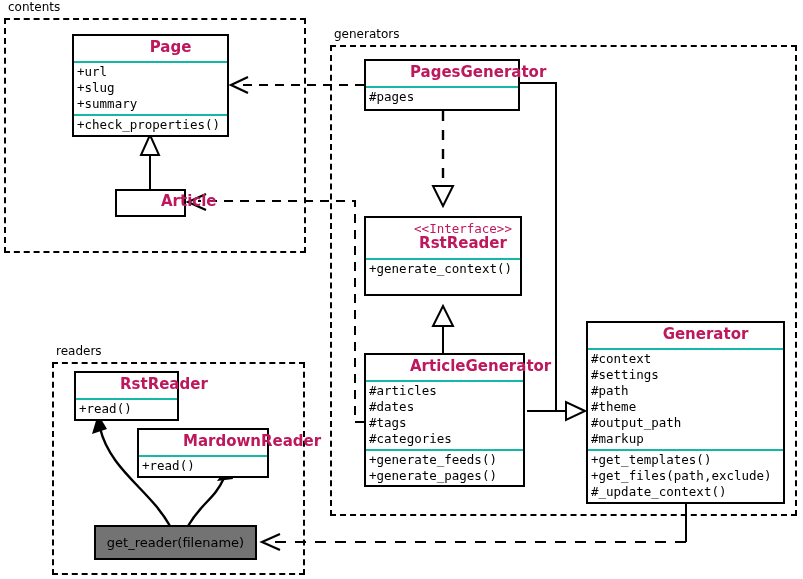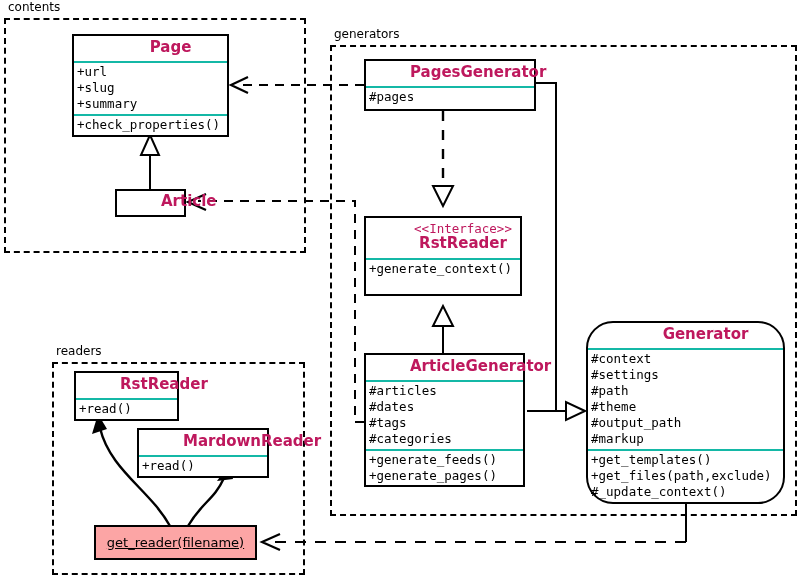--- a/index.html
+++ b/index.html
@@ -78,25 +78,24 @@
     line-height: 1.28;
     padding-left: 3px;
     white-space: nowrap;
   }
 
   
   .fbox {
     position: absolute;
     box-sizing: border-box;
     border: 2px solid #000;
-    background: #fca5a5;
+    background: #737373;
     display: flex;
     align-items: center;
     justify-content: center;
-    text-decoration: underline;
   }
   .fbox-label {
     font-family: "DejaVu Sans", sans-serif;
     font-size: 13px;
     color: #000;
     white-space: nowrap;
   }
 </style>
 </head>
 <body>
@@ -171,21 +170,21 @@
     </div>
   </div>
 
   <div class="cls" style="left:115px; top:189px; width:71px; height:28px;">
     <div class="cls-name" style="padding:3px 4px;">Article</div>
   </div>
 
   <div class="pkg" style="left:330px; top:45px; width:467px; height:471px;"></div>
   <div class="pkg-label" style="left:332px; top:27px;">generators</div>
 
-  <div class="cls" style="left:364px; top:59px; width:172px; height:52px;">
+  <div class="cls" style="left:364px; top:59px; width:156px; height:52px;">
     <div class="cls-name">PagesGenerator</div>
     <div class="compartment">
       <div class="member">#pages</div>
     </div>
   </div>
 
   <div class="cls" style="left:364px; top:216px; width:158px; height:80px;">
     <div class="cls-name" style="padding:4px 4px 6px 4px;">
       <span class="cls-stereotype">&lt;&lt;Interface&gt;&gt;</span>
       <span>RstReader</span>
@@ -202,21 +201,21 @@
       <div class="member">#dates</div>
       <div class="member">#tags</div>
       <div class="member">#categories</div>
     </div>
     <div class="compartment">
       <div class="member">+generate_feeds()</div>
       <div class="member">+generate_pages()</div>
     </div>
   </div>
 
-  <div class="cls" style="left:586px; top:321px; width:199px; height:183px;border-radius:27px;">
+  <div class="cls" style="left:586px; top:321px; width:199px; height:183px;">
     <div class="cls-name">Generator</div>
     <div class="compartment">
       <div class="member">#context</div>
       <div class="member">#settings</div>
       <div class="member">#path</div>
       <div class="member">#theme</div>
       <div class="member">#output_path</div>
       <div class="member">#markup</div>
     </div>
     <div class="compartment">

